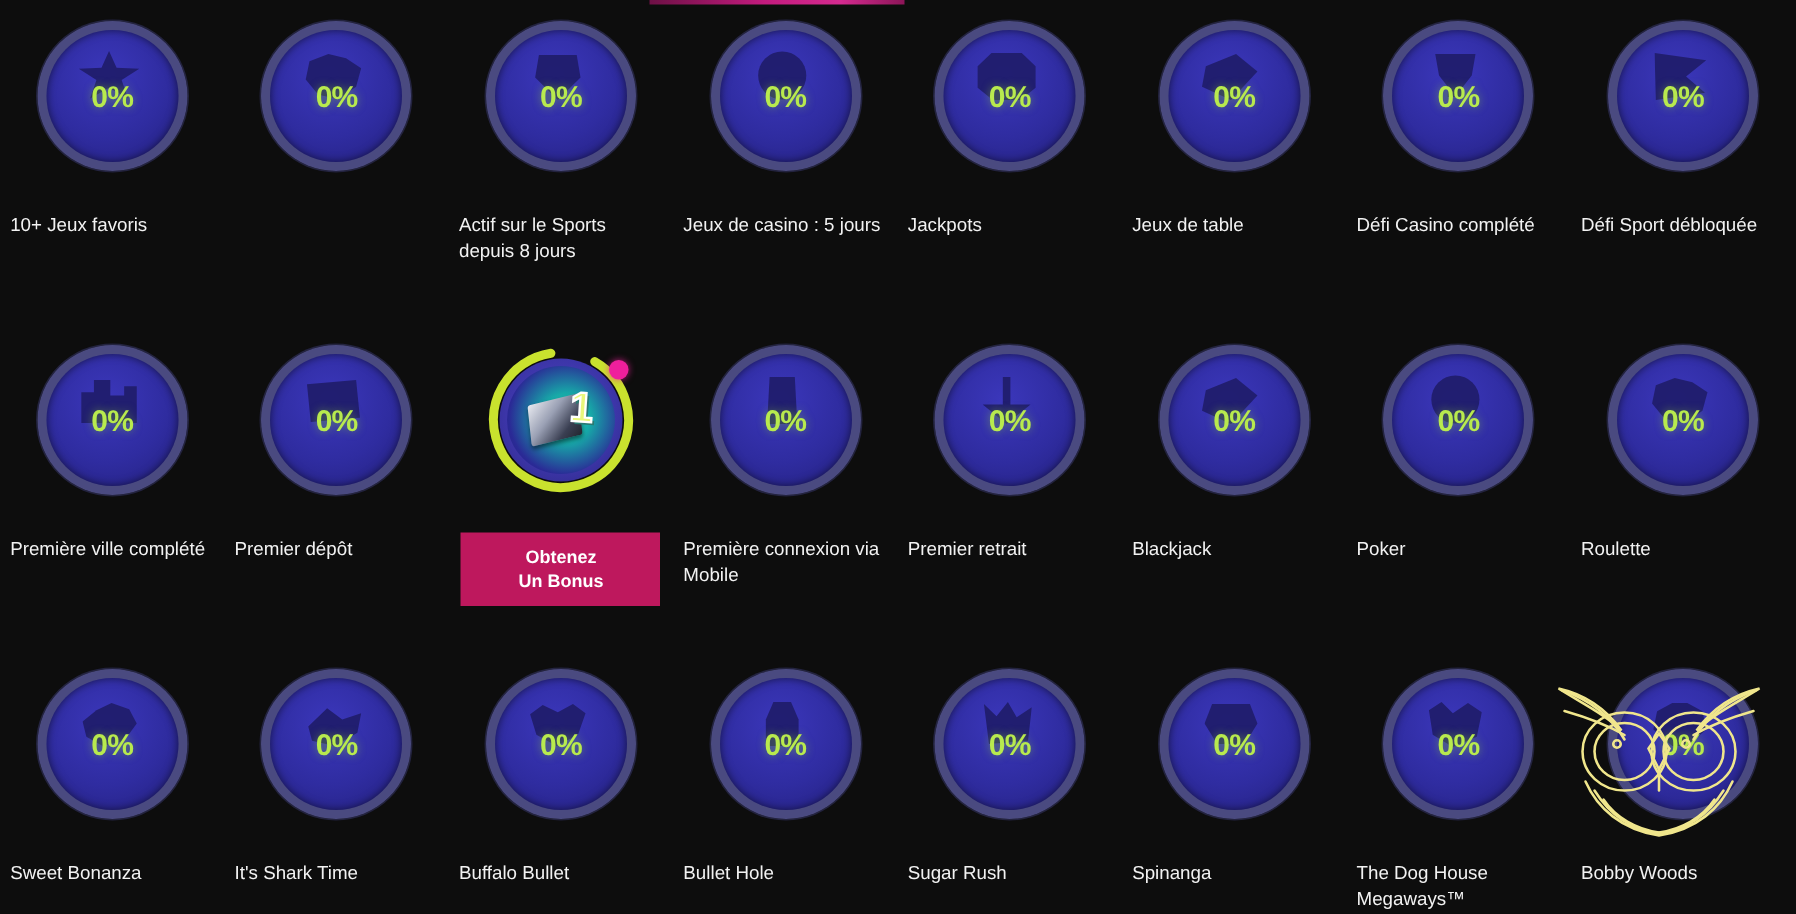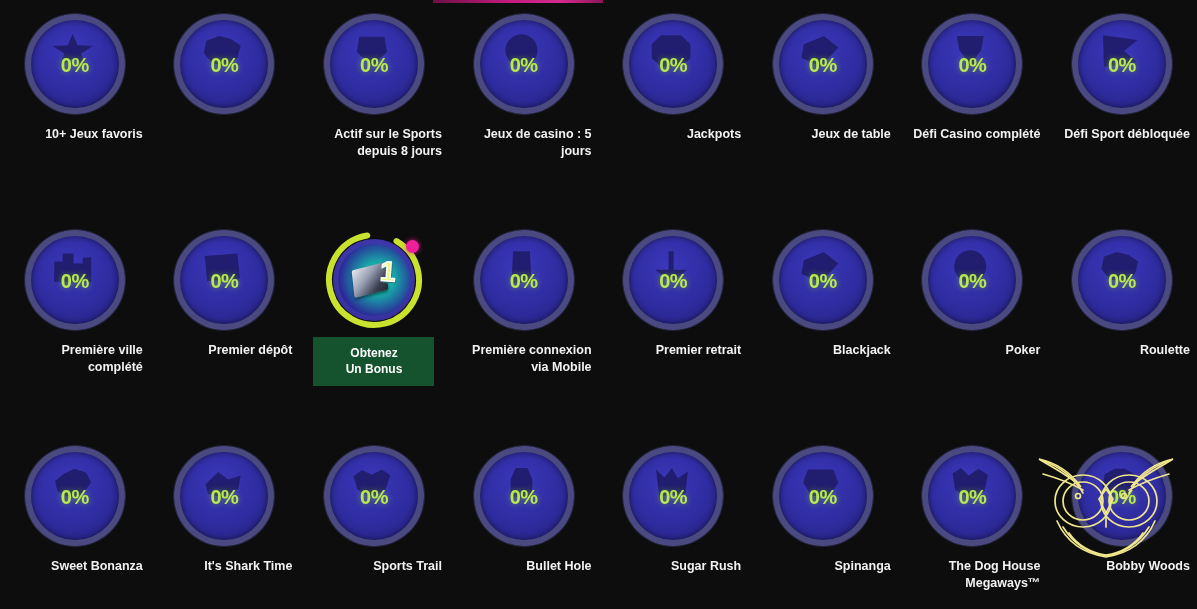--- a/index.html
+++ b/index.html
@@ -181,35 +181,35 @@
     height: 13px;
     border-radius: 50%;
     background: #ef1f9c;
     top: 10px;
     right: 5px;
     box-shadow: 0 0 5px rgba(239,31,156,.8);
   }
 
   
   .label {
-    margin-top: 12px;
+    margin-top: 28px;
     color: #f2f2f2;
     font-size: 12.5px;
     line-height: 17px;
-    text-align: right;
+    text-align: left;
     width: 136px;
-    font-weight: bold;
+    font-weight: normal;
   }
 
   
   .bonus-btn {
-    margin-top: 7px;
-    width: 121px;
+    margin-top: 25px;
+    width: 133px;
     padding: 8px 0 9px;
-    background: #14532d;
+    background: #be185d;
     color: #ffffff;
     font-size: 12px;
     font-weight: bold;
     line-height: 16px;
     text-align: center;
     border: none;
     cursor: pointer;
   }
 
   
@@ -365,21 +365,21 @@
           <div class="badge-silhouette sil-shark"></div>
           <div class="badge-pct">0%</div>
         </div>
         <div class="label">It's Shark Time</div>
       </div>
       <div class="cell">
         <div class="badge locked">
           <div class="badge-silhouette sil-buffalo"></div>
           <div class="badge-pct">0%</div>
         </div>
-        <div class="label">Sports Trail</div>
+        <div class="label">Buffalo Bullet</div>
       </div>
       <div class="cell">
         <div class="badge locked">
           <div class="badge-silhouette sil-bullet"></div>
           <div class="badge-pct">0%</div>
         </div>
         <div class="label">Bullet Hole</div>
       </div>
       <div class="cell">
         <div class="badge locked">

